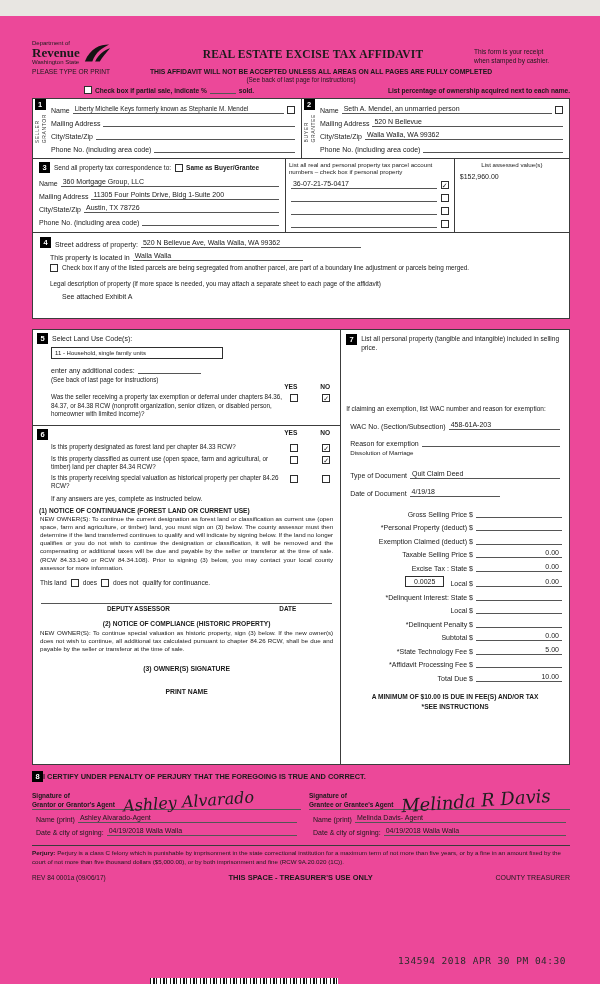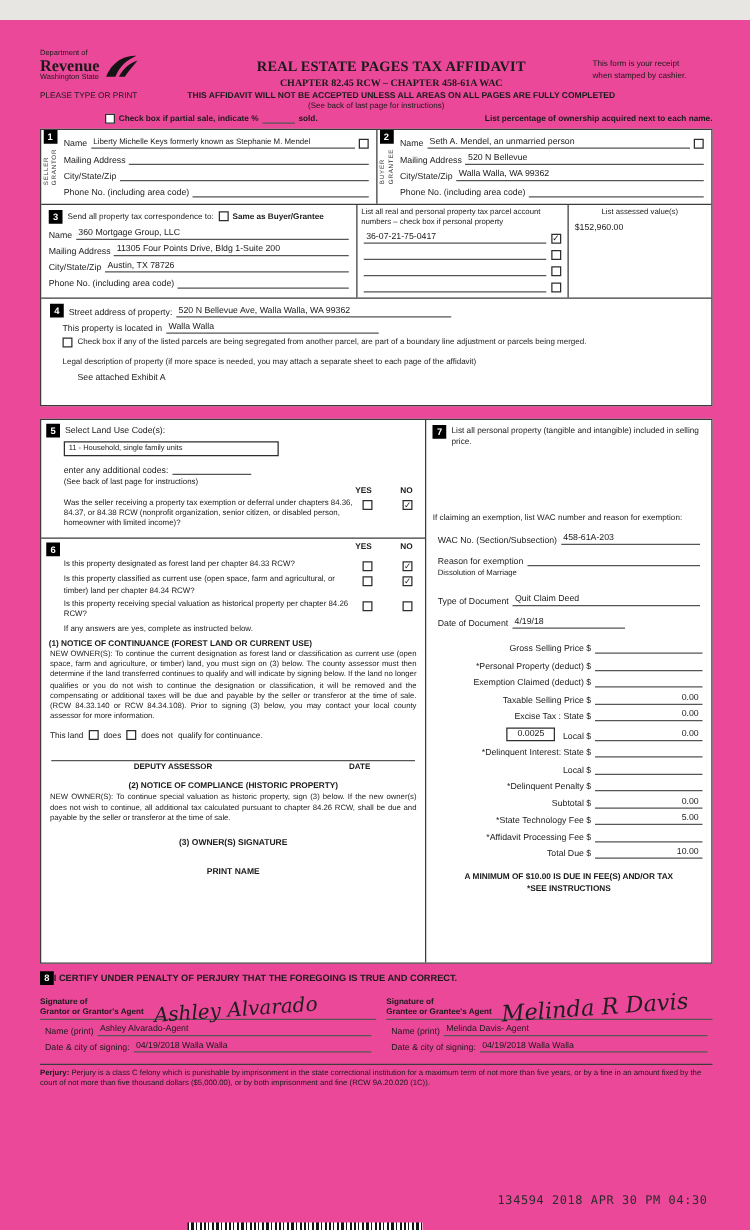--- a/index.html
+++ b/index.html
@@ -130,22 +130,21 @@
         <div class="t3">Washington State</div>
       </div>
       <span style="margin:2px 0 0 3px;">
         <svg width="28" height="22" viewBox="0 0 30 22">
           <path d="M2 20 C8 6 18 2 28 2 C20 6 14 10 10 20 Z" fill="#141414"></path>
           <path d="M13 20 C17 12 23 8 29 6 C25 11 21 15 18 20 Z" fill="#141414"></path>
         </svg>
       </span>
     </div>
     <div class="hc">
-      <div class="title">REAL ESTATE PAGES TAX AFFIDAVIT</div>
-      <div class="chapter">CHAPTER 82.45 RCW – CHAPTER 458-61A WAC</div>
+      <div class="title">REAL ESTATE EXCISE TAX AFFIDAVIT</div>
     </div>
     <div class="receipt">
       <div>This form is your receipt</div>
       <div>when stamped by cashier.</div>
     </div>
   </div>
 
   <div class="trow">
     <div class="tp">PLEASE TYPE OR PRINT</div>
     <div class="warn">THIS AFFIDAVIT WILL NOT BE ACCEPTED UNLESS ALL AREAS ON ALL PAGES ARE FULLY COMPLETED</div>
@@ -511,19 +510,24 @@
         </div>
       </div>
     </div>
   </div>
 
   <div class="perj">
     <span class="b">Perjury:</span>
     <span>Perjury is a class C felony which is punishable by imprisonment in the state correctional institution for a maximum term of not more than five years, or by a fine in an amount fixed by the court of not more than five thousand dollars ($5,000.00), or by both imprisonment and fine (RCW 9A.20.020 (1C)).</span>
   </div>
 
+  <div class="foot">
+    <span class="f1">REV 84 0001a (09/06/17)</span>
+    <span class="f2">THIS SPACE - TREASURER'S USE ONLY</span>
+    <span class="f3">COUNTY TREASURER</span>
+  </div>
 
   <div class="stamp">134594 2018 APR 30 PM 04:30</div>
   <div class="barcode"></div>
   <div class="smudge"></div>
   <div class="pbot"></div>
 
 </div>
 
 </body></html>

